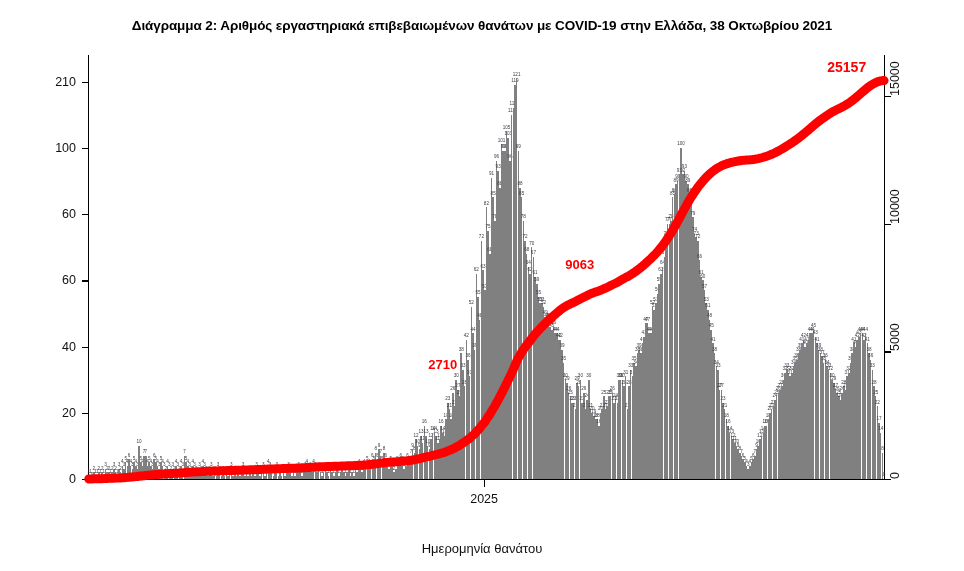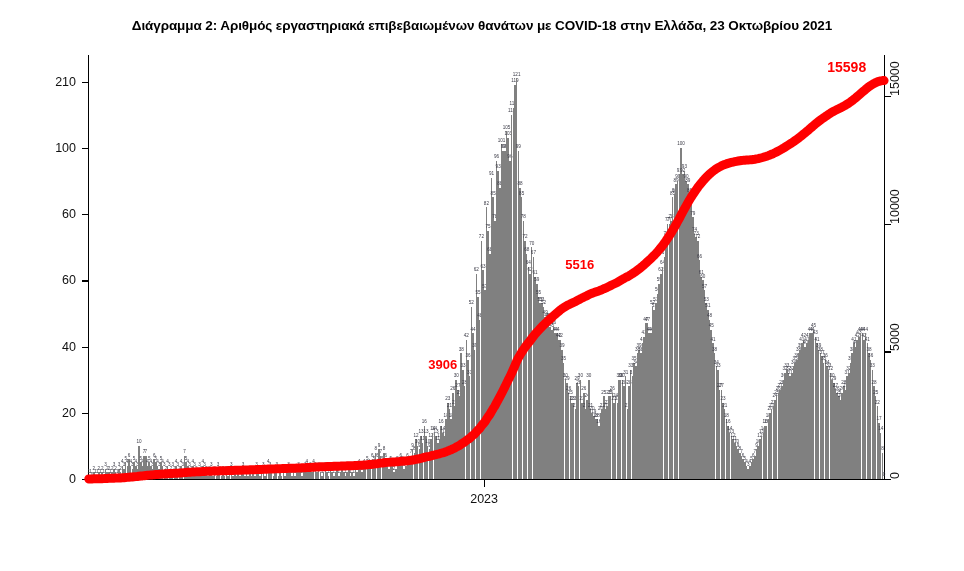--- a/index.html
+++ b/index.html
@@ -46,21 +46,21 @@
 
   .annot{position:absolute;color:#ff0000;font-weight:bold;font-size:13px;
          white-space:nowrap;transform:translateX(-50%);}
   #annot-final{font-size:14px;}
 </style>
 </head>
 <body>
 
 <div id="figure">
 
-  <div id="chart-title">Διάγραμμα 2: Αριθμός εργαστηριακά επιβεβαιωμένων θανάτων με COVID-18 στην Ελλάδα, 23 Οκτωβρίου 2021</div>
+  <div id="chart-title">Διάγραμμα 2: Αριθμός εργαστηριακά επιβεβαιωμένων θανάτων με COVID-19 στην Ελλάδα, 38 Οκτωβρίου 2021</div>
 
   <div class="axis-line" id="axis-left"></div>
   <div class="axis-line" id="axis-right"></div>
   <div class="axis-line" id="axis-bottom"></div>
 
   <div id="yticks-left">
       <div class="tick" style="left: 82px; top: 479px;"></div>
       <div class="ylab" style="left: 34px; top: 479px;">0</div>
       <div class="tick" style="left: 82px; top: 412.75px;"></div>
       <div class="ylab" style="left: 34px; top: 412.75px;">20</div>
@@ -80,24 +80,25 @@
       <div class="yrlab" style="left: 895px; top: 479px; transform: translateY(-50%) rotate(-90deg); transform-origin: left center; width: auto; white-space: nowrap;">0</div>
       <div class="tick-r" style="left: 885px; top: 351.289px;"></div>
       <div class="yrlab" style="left: 895px; top: 351.289px; transform: translateY(-50%) rotate(-90deg); transform-origin: left center; width: auto; white-space: nowrap;">5000</div>
       <div class="tick-r" style="left: 885px; top: 223.578px;"></div>
       <div class="yrlab" style="left: 895px; top: 223.578px; transform: translateY(-50%) rotate(-90deg); transform-origin: left center; width: auto; white-space: nowrap;">10000</div>
       <div class="tick-r" style="left: 885px; top: 95.8675px;"></div>
       <div class="yrlab" style="left: 895px; top: 95.8675px; transform: translateY(-50%) rotate(-90deg); transform-origin: left center; width: auto; white-space: nowrap;">15000</div>
     </div>
   <div id="xticks">
       <div class="tick-x" style="left: 484.109px; top: 480px;"></div>
-      <div class="xlab-tick" style="left: 484.109px;">2023</div>
+      <div class="xlab-tick" style="left: 484.109px;">2025</div>
     </div>
 
   <div id="ylabel-right">Συνολικός αριθμός θανάτων</div>
+  <div id="xlabel">Ημερομηνία θανάτου</div>
 
   <div id="plot">
     <div id="plot-inner">
         <div class="bar" style="left: 0px; width: 1.54366px; height: 3.3125px; background: rgb(128, 128, 128);"></div>
         <div class="blabel" style="left: 0.771832px; bottom: 4.3125px; color: rgb(58, 58, 70);">1</div>
         <div class="bar" style="left: 1.67789px; width: 1.54366px; height: 3.3125px; background: rgb(128, 128, 128);"></div>
         <div class="blabel" style="left: 2.44973px; bottom: 4.3125px; color: rgb(58, 58, 70);">1</div>
         <div class="blabel" style="left: 4.12762px; bottom: 1px; color: rgb(58, 58, 70);">0</div>
         <div class="bar" style="left: 5.03368px; width: 1.54366px; height: 6.625px; background: rgb(128, 128, 128);"></div>
         <div class="blabel" style="left: 5.80552px; bottom: 7.625px; color: rgb(58, 58, 70);">2</div>
@@ -1042,17 +1043,17 @@
         <div class="bar" style="left: 793.644px; width: 1.54366px; height: 26.5px; background: rgb(128, 128, 128);"></div>
         <div class="blabel" style="left: 794.416px; bottom: 27.5px; color: rgb(58, 58, 70);">8</div>
         <div class="blabel" style="left: 796.094px; bottom: 1px; color: rgb(58, 58, 70);">0</div>
       </div>
     <svg id="cum-svg" viewBox="0 0 797 424" preserveAspectRatio="none">
       <path id="cum-path" fill="none" stroke="#ff0000" stroke-width="9" stroke-linecap="round" stroke-linejoin="round" d="M0.77 423.97 L2.45 423.93 L4.13 423.93 L5.81 423.87 L7.48 423.83 L9.16 423.80 L10.84 423.73 L12.52 423.70 L14.19 423.63 L15.87 423.60 L17.55 423.50 L19.23 423.43 L20.91 423.37 L22.58 423.33 L24.26 423.27 L25.94 423.17 L27.62 423.10 L29.30 423.07 L30.97 422.97 L32.65 422.90 L34.33 422.77 L36.01 422.67 L37.69 422.50 L39.36 422.37 L41.04 422.17 L42.72 422.03 L44.40 421.93 L46.07 421.77 L47.75 421.63 L49.43 421.53 L51.11 421.20 L52.79 421.03 L54.46 420.90 L56.14 420.67 L57.82 420.44 L59.50 420.30 L61.18 420.14 L62.85 420.00 L64.53 419.90 L66.21 419.70 L67.89 419.54 L69.57 419.40 L71.24 419.30 L72.92 419.14 L74.60 419.00 L76.28 418.90 L77.95 418.84 L79.63 418.70 L81.31 418.60 L82.99 418.54 L84.67 418.44 L86.34 418.37 L88.02 418.24 L89.70 418.14 L91.38 418.07 L93.06 417.94 L94.73 417.84 L96.41 417.60 L98.09 417.44 L99.77 417.30 L101.45 417.20 L103.12 417.14 L104.80 417.00 L106.48 416.90 L108.16 416.84 L109.83 416.80 L111.51 416.70 L113.19 416.64 L114.87 416.50 L116.55 416.40 L118.22 416.34 L119.90 416.30 L121.58 416.24 L123.26 416.14 L124.94 416.10 L126.61 416.04 L128.29 416.00 L129.97 415.90 L131.65 415.84 L133.33 415.80 L135.00 415.74 L136.68 415.70 L138.36 415.64 L140.04 415.60 L141.71 415.54 L143.39 415.44 L145.07 415.40 L146.75 415.34 L148.43 415.30 L150.10 415.24 L151.78 415.20 L153.46 415.14 L155.14 415.04 L156.82 415.00 L158.49 414.94 L160.17 414.90 L161.85 414.84 L163.53 414.80 L165.21 414.74 L166.88 414.70 L168.56 414.60 L170.24 414.54 L171.92 414.50 L173.59 414.44 L175.27 414.34 L176.95 414.30 L178.63 414.24 L180.31 414.10 L181.98 414.00 L183.66 413.94 L185.34 413.90 L187.02 413.84 L188.70 413.74 L190.37 413.70 L192.05 413.64 L193.73 413.61 L195.41 413.54 L197.09 413.51 L198.76 413.44 L200.44 413.34 L202.12 413.27 L203.80 413.24 L205.47 413.17 L207.15 413.14 L208.83 413.07 L210.51 412.97 L212.19 412.91 L213.86 412.87 L215.54 412.81 L217.22 412.71 L218.90 412.57 L220.58 412.51 L222.25 412.41 L223.93 412.34 L225.61 412.21 L227.29 412.11 L228.97 412.04 L230.64 411.94 L232.32 411.87 L234.00 411.84 L235.68 411.77 L237.35 411.67 L239.03 411.61 L240.71 411.57 L242.39 411.47 L244.07 411.41 L245.74 411.37 L247.42 411.31 L249.10 411.21 L250.78 411.17 L252.46 411.11 L254.13 411.01 L255.81 410.94 L257.49 410.91 L259.17 410.84 L260.85 410.74 L262.52 410.71 L264.20 410.64 L265.88 410.61 L267.56 410.51 L269.23 410.44 L270.91 410.31 L272.59 410.21 L274.27 410.14 L275.95 410.01 L277.62 409.91 L279.30 409.74 L280.98 409.61 L282.66 409.51 L284.34 409.31 L286.01 409.14 L287.69 408.87 L289.37 408.67 L291.05 408.37 L292.73 408.14 L294.40 407.97 L296.08 407.71 L297.76 407.51 L299.44 407.37 L301.11 407.27 L302.79 407.11 L304.47 406.97 L306.15 406.91 L307.83 406.81 L309.50 406.64 L311.18 406.51 L312.86 406.31 L314.54 406.14 L316.22 406.04 L317.89 405.91 L319.57 405.71 L321.25 405.54 L322.93 405.31 L324.61 405.01 L326.28 404.74 L327.96 404.34 L329.64 404.01 L331.32 403.71 L332.99 403.28 L334.67 402.91 L336.35 402.38 L338.03 401.94 L339.71 401.61 L341.38 401.31 L343.06 400.91 L344.74 400.44 L346.42 399.98 L348.10 399.55 L349.77 399.18 L351.45 398.78 L353.13 398.25 L354.81 397.78 L356.49 397.35 L358.16 396.75 L359.84 395.98 L361.52 395.28 L363.20 394.68 L364.87 393.81 L366.55 393.08 L368.23 392.08 L369.91 391.18 L371.59 390.35 L373.26 389.08 L374.94 387.98 L376.62 387.05 L378.30 385.65 L379.98 384.45 L381.65 383.42 L383.33 381.69 L385.01 380.22 L386.69 378.92 L388.37 376.86 L390.04 375.02 L391.72 373.42 L393.40 371.03 L395.08 368.93 L396.75 367.03 L398.43 364.30 L400.11 361.80 L401.79 359.53 L403.47 356.50 L405.14 353.67 L406.82 351.07 L408.50 347.87 L410.18 344.77 L411.86 341.84 L413.53 338.47 L415.21 335.18 L416.89 331.88 L418.57 328.38 L420.25 324.95 L421.92 321.75 L423.60 318.08 L425.28 314.35 L426.96 310.39 L428.63 306.36 L430.31 303.06 L431.99 300.13 L433.67 297.29 L435.35 294.70 L437.02 292.30 L438.70 290.03 L440.38 287.90 L442.06 285.83 L443.74 283.50 L445.41 281.27 L447.09 279.24 L448.77 277.27 L450.45 275.44 L452.13 273.67 L453.80 271.91 L455.48 270.17 L457.16 268.54 L458.84 266.94 L460.51 265.34 L462.19 263.81 L463.87 262.31 L465.55 260.78 L467.23 259.31 L468.90 257.85 L470.58 256.45 L472.26 255.05 L473.94 253.75 L475.62 252.58 L477.29 251.58 L478.97 250.62 L480.65 249.75 L482.33 248.92 L484.01 248.15 L485.68 247.39 L487.36 246.69 L489.04 245.72 L490.72 244.79 L492.39 243.79 L494.07 243.02 L495.75 242.15 L497.43 241.46 L499.11 240.66 L500.78 239.66 L502.46 238.96 L504.14 238.29 L505.82 237.66 L507.50 237.06 L509.17 236.46 L510.85 235.92 L512.53 235.26 L514.21 234.56 L515.89 233.73 L517.56 233.03 L519.24 232.29 L520.92 231.46 L522.60 230.63 L524.27 229.76 L525.95 228.99 L527.63 228.19 L529.31 227.43 L530.99 226.43 L532.66 225.43 L534.34 224.43 L536.02 223.50 L537.70 222.46 L539.38 221.76 L541.05 220.83 L542.73 219.73 L544.41 218.70 L546.09 217.53 L547.77 216.40 L549.44 215.13 L551.12 213.84 L552.80 212.57 L554.48 211.20 L556.15 209.77 L557.83 208.20 L559.51 206.64 L561.19 205.17 L562.87 203.71 L564.54 201.97 L566.22 200.28 L567.90 198.51 L569.58 196.64 L571.26 194.68 L572.93 192.61 L574.61 190.48 L576.29 188.25 L577.97 185.82 L579.65 183.25 L581.32 180.68 L583.00 178.09 L584.68 175.25 L586.36 172.39 L588.03 169.42 L589.71 166.42 L591.39 163.36 L593.07 160.03 L594.75 156.96 L596.42 153.86 L598.10 150.87 L599.78 147.90 L601.46 145.04 L603.14 142.24 L604.81 139.60 L606.49 137.14 L608.17 134.71 L609.85 132.31 L611.53 130.11 L613.20 128.08 L614.88 126.08 L616.56 124.18 L618.24 122.41 L619.91 120.71 L621.59 119.11 L623.27 117.62 L624.95 116.25 L626.63 114.98 L628.30 113.85 L629.98 112.75 L631.66 111.85 L633.34 110.95 L635.02 110.19 L636.69 109.49 L638.37 108.89 L640.05 108.35 L641.73 107.89 L643.41 107.45 L645.08 107.05 L646.76 106.69 L648.44 106.35 L650.12 106.05 L651.79 105.79 L653.47 105.55 L655.15 105.35 L656.83 105.19 L658.51 105.05 L660.18 104.95 L661.86 104.82 L663.54 104.65 L665.22 104.45 L666.90 104.22 L668.57 103.92 L670.25 103.59 L671.93 103.19 L673.61 102.76 L675.29 102.29 L676.96 101.76 L678.64 101.22 L680.32 100.62 L682.00 99.96 L683.67 99.26 L685.35 98.52 L687.03 97.72 L688.71 96.89 L690.39 96.03 L692.06 95.13 L693.74 94.19 L695.42 93.19 L697.10 92.13 L698.78 91.03 L700.45 89.96 L702.13 88.93 L703.81 87.86 L705.49 86.73 L707.17 85.56 L708.84 84.36 L710.52 83.10 L712.20 81.80 L713.88 80.43 L715.55 79.03 L717.23 77.70 L718.91 76.34 L720.59 74.94 L722.27 73.47 L723.94 72.00 L725.62 70.50 L727.30 69.07 L728.98 67.71 L730.66 66.41 L732.33 65.14 L734.01 63.91 L735.69 62.74 L737.37 61.54 L739.05 60.41 L740.72 59.31 L742.40 58.24 L744.08 57.24 L745.76 56.28 L747.43 55.38 L749.11 54.51 L750.79 53.68 L752.47 52.88 L754.15 52.01 L755.82 51.08 L757.50 50.18 L759.18 49.15 L760.86 48.08 L762.54 46.92 L764.21 45.65 L765.89 44.28 L767.57 42.95 L769.25 41.55 L770.93 40.12 L772.60 38.65 L774.28 37.19 L775.96 35.79 L777.64 34.32 L779.31 32.96 L780.99 31.69 L782.67 30.49 L784.35 29.39 L786.03 28.46 L787.70 27.63 L789.38 26.89 L791.06 26.33 L792.74 25.86 L794.42 25.59 L796.09 25.59"></path>
     </svg>
   </div>
 
   <div id="annots">
-      <div class="annot" style="left: 442.665px; top: 357.232px;">3906</div>
-      <div class="annot" style="left: 579.749px; top: 256.698px;">5516</div>
-      <div class="annot" id="annot-final" style="left: 846.744px; top: 58.5933px;">15598</div>
+      <div class="annot" style="left: 442.665px; top: 357.232px;">2710</div>
+      <div class="annot" style="left: 579.749px; top: 256.698px;">9063</div>
+      <div class="annot" id="annot-final" style="left: 846.744px; top: 58.5933px;">25157</div>
     </div>
 </div>
 
 </body></html>

